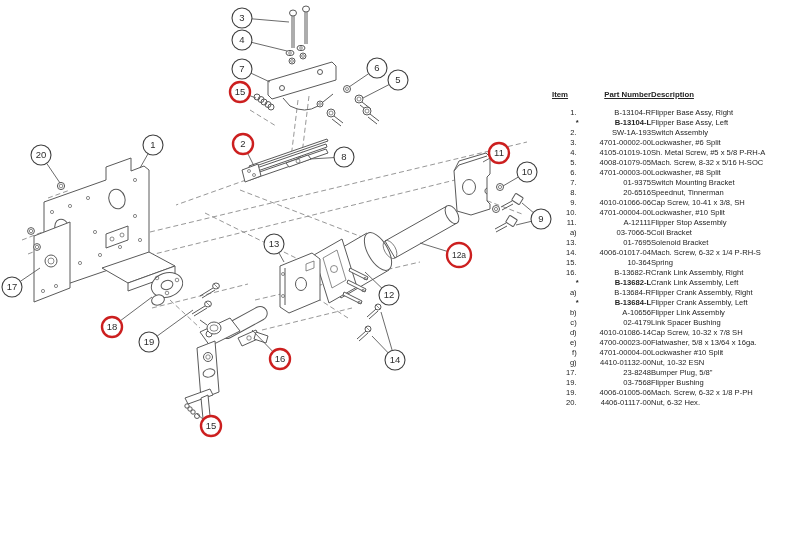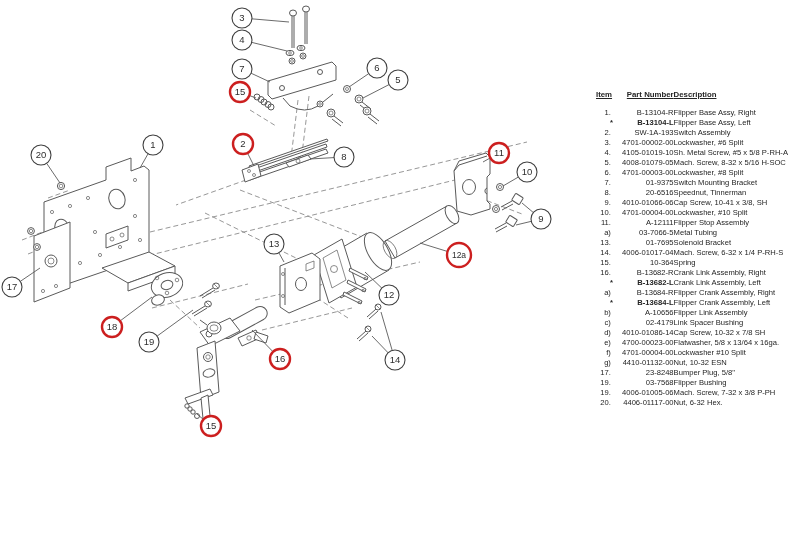--- a/index.html
+++ b/index.html
@@ -6,21 +6,21 @@
   .page{position:relative;width:800px;height:536px;background:#ffffff;overflow:hidden;
         font-family:"Liberation Sans",sans-serif;}
   svg{position:absolute;left:0;top:0;}
   svg .ln{stroke:#5a5a5a;stroke-width:1;fill:none;}
   svg .fw{stroke:#5a5a5a;stroke-width:1;fill:#ffffff;}
   svg .dash{stroke:#8b8b8b;stroke-width:0.9;stroke-dasharray:5 3;fill:none;}
   svg .thin{stroke:#5a5a5a;stroke-width:0.7;fill:none;}
   svg .co-label{font-family:"Liberation Sans",sans-serif;fill:#2e2e2e;}
 
   .table-wrap{position:absolute;left:552px;top:90px;width:246px;color:#242424;}
-  table{border-collapse:collapse;table-layout:fixed;margin-left:44px;}
+  table{border-collapse:collapse;table-layout:fixed;}
   th{font-size:7.8px;font-weight:bold;text-decoration:underline;text-align:left;
      padding:0 0 9px 0;white-space:nowrap;}
   td{font-size:7.6px;line-height:10px;height:10px;padding:0;vertical-align:top;white-space:nowrap;}
   .c-item{width:26px;}
   td.c-item{text-align:right;padding-right:6px;}
   .c-part{width:70px;position:relative;text-align:right;}
   .c-desc{width:150px;}
   .bold{font-weight:bold;}
   .pfx{position:absolute;left:-7px;top:0;}
 </style>
@@ -404,21 +404,21 @@
             <td class="c-desc">Lockwasher, #10 Split</td>
           </tr>
           <tr>
             <td class="c-item">11.</td>
             <td class="c-part">A-12111</td>
             <td class="c-desc">Flipper Stop Assembly</td>
           </tr>
           <tr>
             <td class="c-item">a)</td>
             <td class="c-part">03-7066-5</td>
-            <td class="c-desc">Metal Tubing</td>
+            <td class="c-desc">Coil Bracket</td>
           </tr>
           <tr>
             <td class="c-item">13.</td>
             <td class="c-part">01-7695</td>
             <td class="c-desc">Solenoid Bracket</td>
           </tr>
           <tr>
             <td class="c-item">14.</td>
             <td class="c-part">4006-01017-04</td>
             <td class="c-desc">Mach. Screw, 6-32 x 1/4 P-RH-S</td>
@@ -484,21 +484,21 @@
             <td class="c-desc">Bumper Plug, 5/8"</td>
           </tr>
           <tr>
             <td class="c-item">19.</td>
             <td class="c-part">03-7568</td>
             <td class="c-desc">Flipper Bushing</td>
           </tr>
           <tr>
             <td class="c-item">19.</td>
             <td class="c-part">4006-01005-06</td>
-            <td class="c-desc">Mach. Screw, 7-32 x 3/8 P-PH</td>
+            <td class="c-desc">Mach. Screw, 6-32 x 1/8 P-PH</td>
           </tr>
           <tr>
             <td class="c-item">20.</td>
             <td class="c-part">4406-01117-00</td>
             <td class="c-desc">Nut, 6-32 Hex.</td>
           </tr>
         </tbody>
     </table>
   </div>
 

